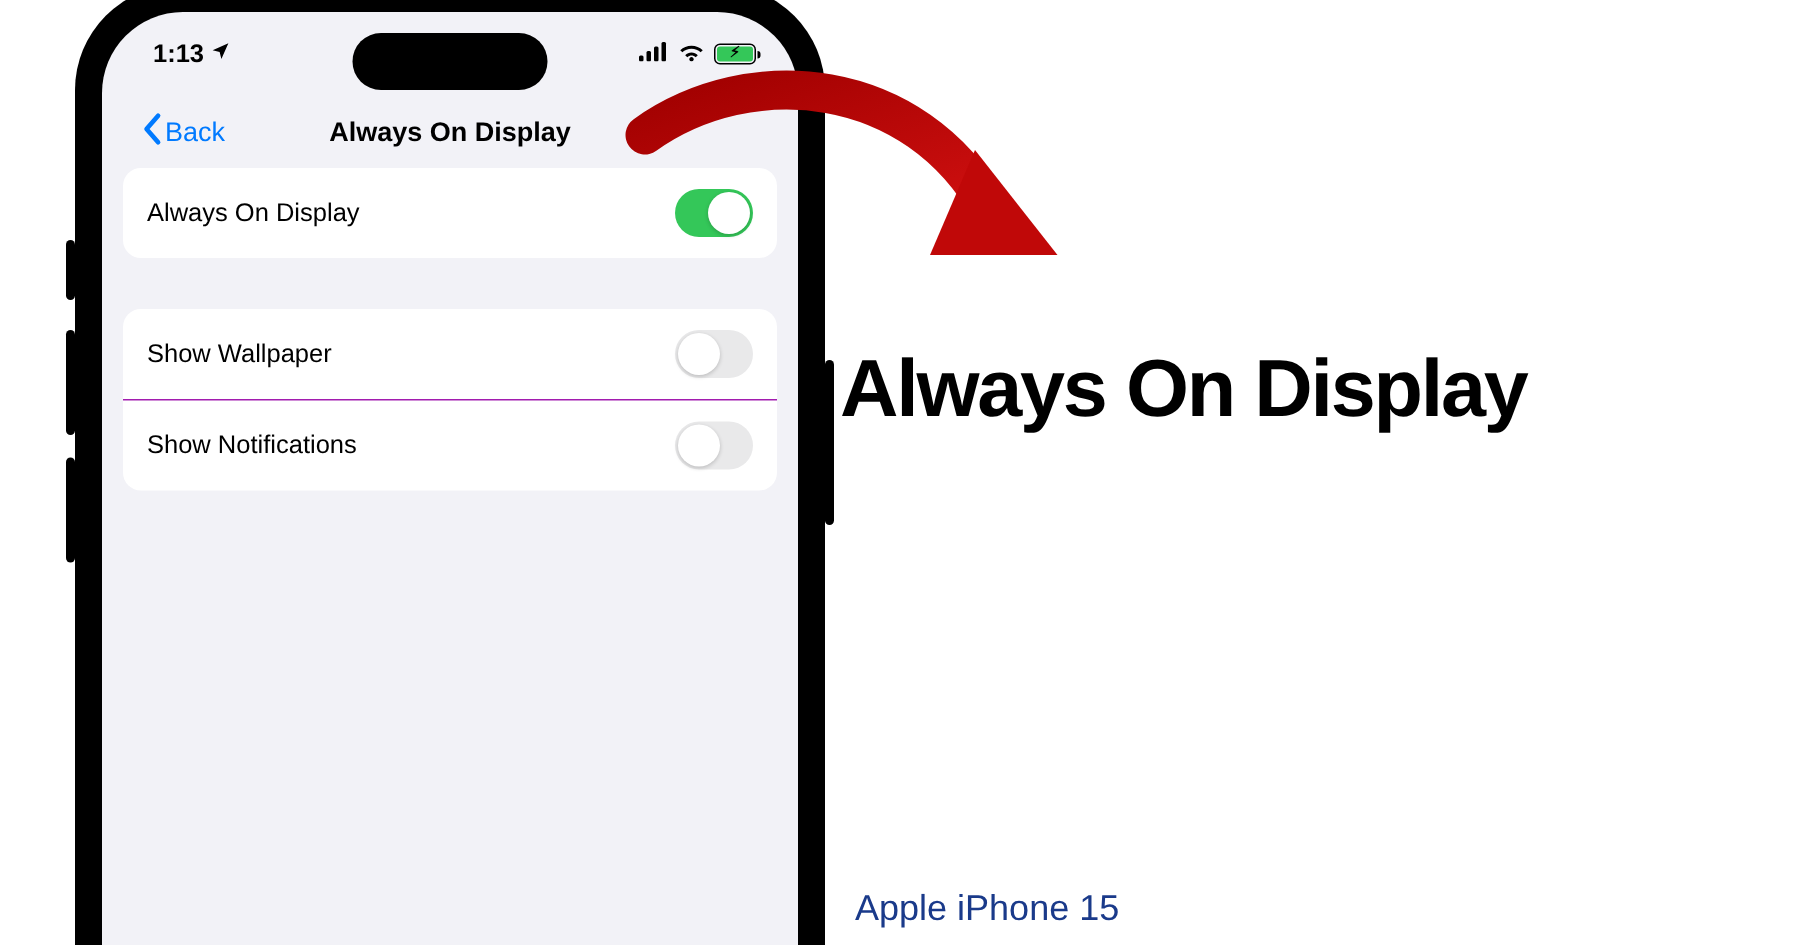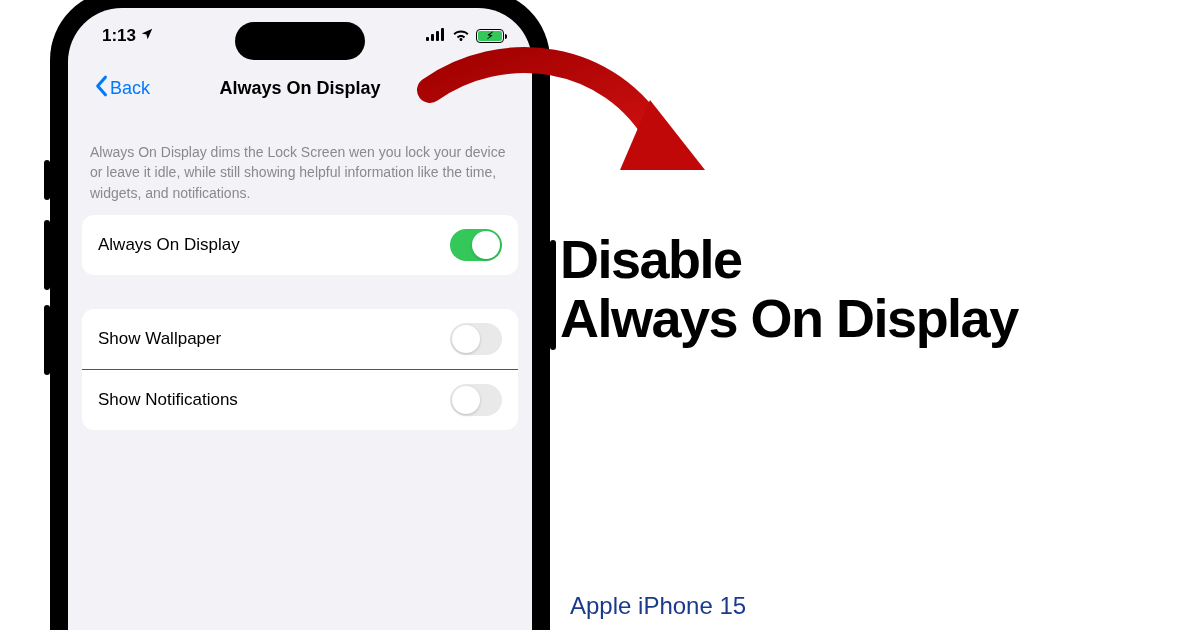--- a/index.html
+++ b/index.html
@@ -230,21 +230,20 @@
         <span>
           <svg width="14" height="22" viewBox="0 0 12 20">
               <path d="M10 2L3 10l7 8" stroke="#007aff" stroke-width="2.8" fill="none" stroke-linecap="round" stroke-linejoin="round"></path>
             </svg>
         </span>
         <span>Back</span>
       </div>
       <div class="nav-title">Always On Display</div>
     </div>
 
-    <div class="section-desc">Always On Display dims the Lock Screen wen you lock your device or leave it idle, while still showing helpful information like the time, widgets, and notifications.</div>
 
     <div class="group">
       <div class="row">
         <span>Always On Display</span>
         <span class="toggle toggle-on">
             <span class="knob"></span>
           </span>
       </div>
     </div>
 
@@ -271,17 +270,16 @@
     <linearGradient id="rg" x1="0" y1="0" x2="1" y2="1">
       <stop offset="0" stop-color="#a00000"></stop>
       <stop offset="1" stop-color="#d01010"></stop>
     </linearGradient>
   </defs>
   <path d="M20,60 C90,10 200,20 250,110" stroke="url(#rg)" stroke-width="26" fill="none" stroke-linecap="round"></path>
   <path d="M240,70 L295,140 L210,140 Z" fill="#c00808"></path>
 </svg>
 
 <div class="headline">
-  <div>Disable</div>
   <div>Always On Display</div>
 </div>
 
 <div class="subhead">Apple iPhone 15</div>
 
 </body></html>

